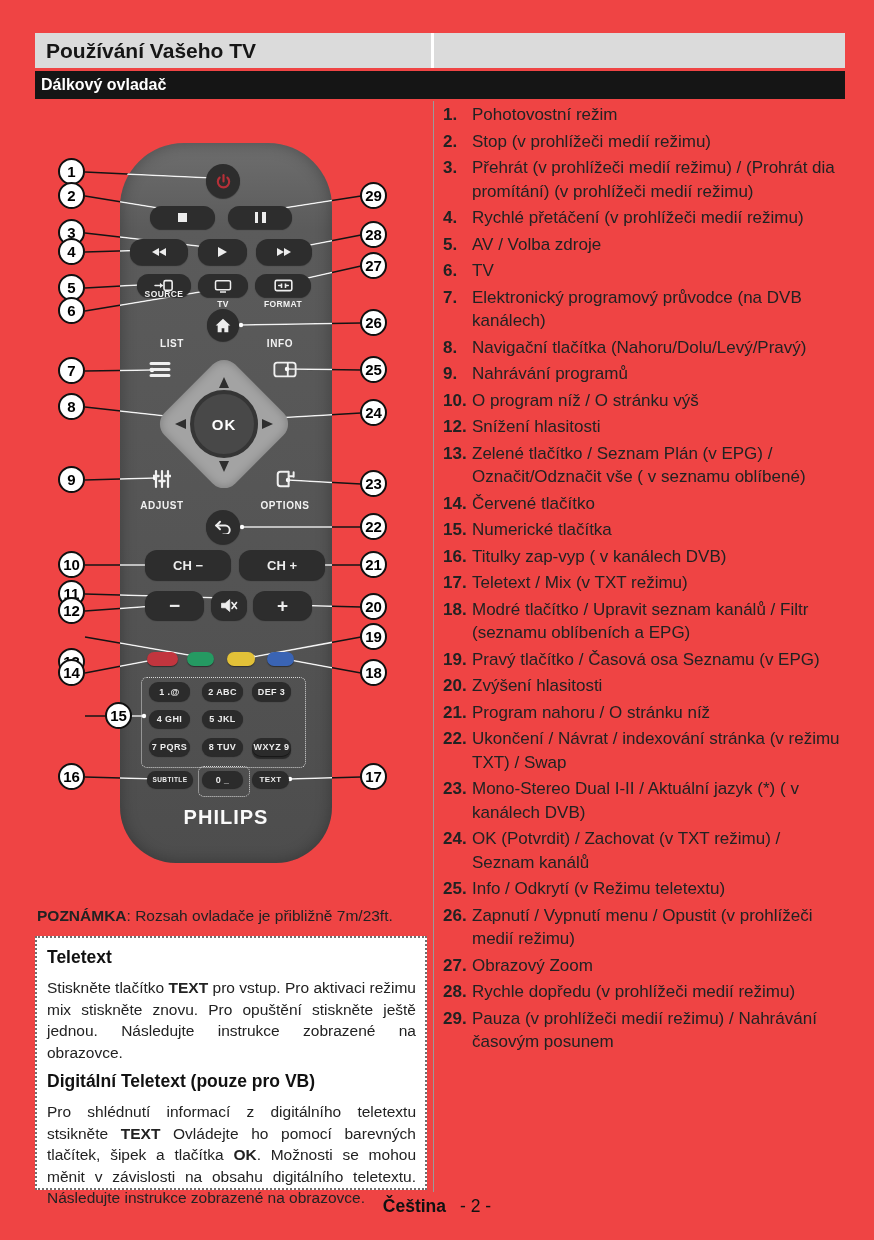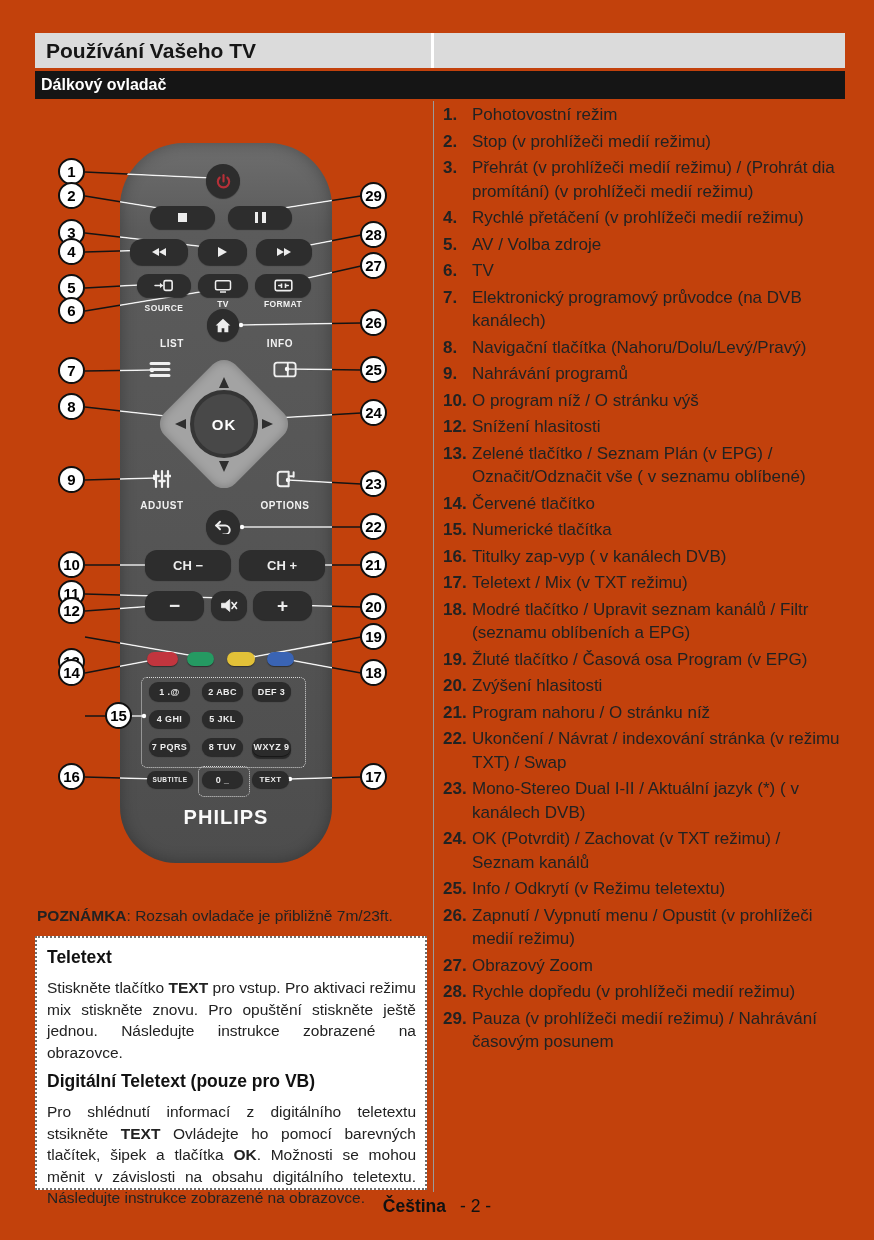--- a/index.html
+++ b/index.html
@@ -1,16 +1,16 @@
 <!DOCTYPE html>
 <html><head>
 <meta charset="utf-8">
 <style>
   html,body{margin:0;padding:0;background:#fff;}
-  .page{position:relative;width:874px;height:1240px;background:#c2410c;overflow:hidden;
+  .page{position:relative;width:874px;height:1240px;background:#ef4444;overflow:hidden;
         font-family:"Liberation Sans",sans-serif;color:#1a1a1a;}
   
   .bar-gray{position:absolute;left:35px;top:33px;width:810px;height:35px;background:#dbdbdb;
             display:flex;align-items:center;}
   .bar-gray span{font-size:21px;font-weight:bold;color:#161616;padding-left:11px;}
   .bar-black{position:absolute;left:35px;top:71px;width:810px;height:28px;background:#151515;
              display:flex;align-items:center;z-index:2;}
   .bar-black span{font-size:16px;font-weight:bold;color:#fff;padding-left:6px;}
   .divider-gap{position:absolute;left:431px;top:33px;width:3px;height:35px;background:#fff;z-index:1;}
   .divider{position:absolute;left:433px;top:101px;width:1px;height:1091px;background:#9a9a9a;}
@@ -247,21 +247,21 @@
     </div>
     <div class="rb" style="left:255px;top:174px;width:56px;height:23px;">
       <span>
         <svg class="icon-svg" width="19" height="13" viewBox="0 0 24 16" fill="none" stroke="#ededed" stroke-width="2">
           <rect x="1.5" y="1.5" width="21" height="13" rx="2"></rect>
           <path d="M6 8h3M18 8h-3" stroke-linecap="round"></path>
           <path d="M9.5 5.5V11M14.5 5.5V11"></path>
         </svg>
       </span>
     </div>
-    <div class="rlabel" style="left:137px;top:203px;width:54px;text-align:center;">SOURCE</div>
+    <div class="rlabel" style="left:137px;top:189px;width:54px;text-align:center;">SOURCE</div>
     <div class="rlabel" style="left:198px;top:199px;width:50px;">TV</div>
     <div class="rlabel" style="left:255px;top:199px;width:56px;">FORMAT</div>
 
     <div class="rb circ" style="left:207px;top:209px;width:32px;height:32px;">
       <span>
         <svg class="icon-svg" width="16" height="15" viewBox="0 0 24 22" fill="#ededed">
           <path d="M12 1 1 11h3v10h6v-6h4v6h6V11h3z"></path>
         </svg>
       </span>
     </div>
@@ -462,21 +462,21 @@
     <div class="li">
         <span class="num">17.</span>
         <span class="txt">Teletext / Mix (v TXT režimu)</span>
       </div>
     <div class="li">
         <span class="num">18.</span>
         <span class="txt">Modré tlačítko / Upravit seznam kanálů / Filtr (seznamu oblíbeních a EPG)</span>
       </div>
     <div class="li">
         <span class="num">19.</span>
-        <span class="txt">Žluté tlačítko / Časová osa Program (v EPG)</span>
+        <span class="txt">Pravý tlačítko / Časová osa Seznamu (v EPG)</span>
       </div>
     <div class="li">
         <span class="num">20.</span>
         <span class="txt">Zvýšení hlasitosti</span>
       </div>
     <div class="li">
         <span class="num">21.</span>
         <span class="txt">Program nahoru / O stránku níž</span>
       </div>
     <div class="li">

